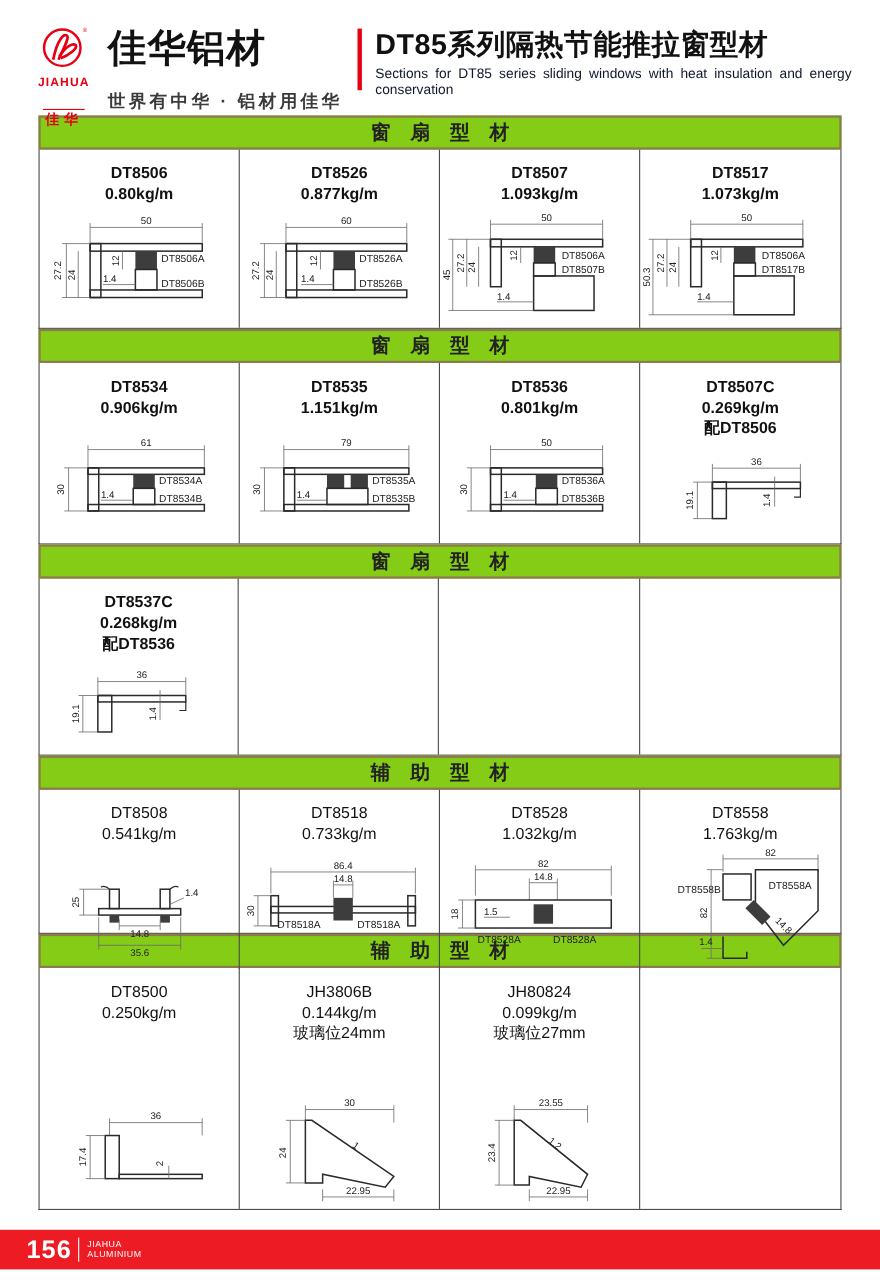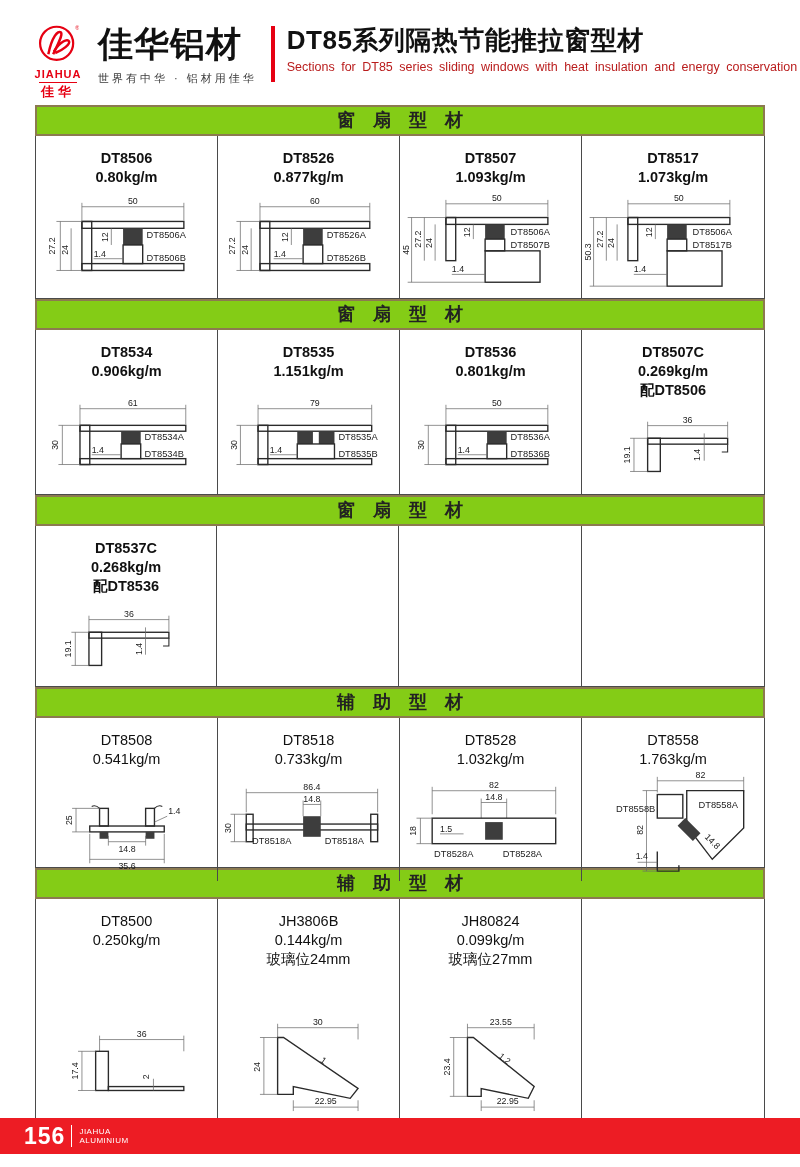--- a/index.html
+++ b/index.html
@@ -3,39 +3,39 @@
 <meta charset="utf-8">
 <style>
   html,body{margin:0;padding:0;background:#fff;}
   .page{width:800px;height:1167px;position:relative;overflow:hidden;background:#fff;
         font-family:"Liberation Sans","DejaVu Sans",sans-serif;color:#1a1a1a;}
 
   
   .page-header{height:105px;box-sizing:border-box;padding:24px 0 0 26px;display:flex;align-items:flex-start;}
   .logo-col{width:64px;text-align:center;flex:0 0 auto;}
   .logo-en{font-size:11px;font-weight:bold;color:#e60012;letter-spacing:1px;line-height:11px;margin-top:1px;}
-  .logo-cn{font-size:13px;font-weight:bold;color:#e60012;letter-spacing:4px;line-height:15px;border-top:1px solid #e60012;display:inline-block;padding:1px 2px 0 2px;margin-top:2px;}
+  .logo-cn{font-size:13px;font-weight:bold;color:#e60012;letter-spacing:4px;line-height:15px;border-top:1px solid #e60012;display:inline-block;padding:1px 2px 0 2px;margin-top:18px;}
   .company-col{margin-left:8px;flex:0 0 auto;}
   .company-name{font-size:35px;font-weight:bold;color:#111;letter-spacing:1px;line-height:40px;}
-  .tagline{font-size:11px;color:#3a3a3a;letter-spacing:3px;margin-top:7px;font-weight:normal;}
+  .tagline{font-size:16px;color:#3a3a3a;letter-spacing:3px;margin-top:18px;font-weight:bold;}
   .red-divider{width:4px;height:56px;background:#e60012;margin:2px 12px 0 14px;flex:0 0 auto;}
   .title-col{padding-top:0;}
   .page-title{font-size:26px;font-weight:bold;color:#111;letter-spacing:0.5px;line-height:32px;}
-  .page-subtitle{font-size:12.5px;color:#b91c1c;margin-top:4px;word-spacing:3px;}
+  .page-subtitle{font-size:12.5px;color:#0f172a;margin-top:4px;word-spacing:3px;}
 
   
   .catalog{margin:0 35px;}
   .band{height:31px;box-sizing:border-box;background:#84cc16;border:2px solid #8c7a50;
         text-align:center;font-size:18px;font-weight:bold;color:#222;
         letter-spacing:18px;text-indent:18px;line-height:27px;}
   .row{display:grid;grid-template-columns:repeat(4,1fr);
        border-left:1px solid #4a4a4a;border-right:1px solid #4a4a4a;border-bottom:1px solid #4a4a4a;box-sizing:border-box;}
   .cell{border-right:1px solid #4a4a4a;box-sizing:border-box;display:flex;flex-direction:column;align-items:center;padding-top:13px;}
   .cell:last-child{border-right:none;}
-  .r1{height:163px;} .r2{height:165px;} .r3{height:161px;gap:43px;} .r4{height:150px;} .r5{height:220px;}
+  .r1{height:163px;} .r2{height:165px;} .r3{height:161px;gap:43px;} .r4{height:131px;} .r5{height:220px;}
   .cell-name,.cell-weight,.cell-note{font-size:14.5px;line-height:19px;color:#111;}
   .s-bold .cell-name,.s-bold .cell-weight,.s-bold .cell-note{font-weight:bold;}
   .cell-draw{margin-top:auto;margin-bottom:4px;}
 
   
   svg.drawing{display:block;}
   .pf{fill:none;stroke:#2a2a2a;stroke-width:1.4;}
   .pf2{fill:none;stroke:#2a2a2a;stroke-width:1.1;}
   .hx{fill:#3d3d3d;}
   .dim{stroke:#6a6a6a;stroke-width:0.75;fill:none;}

